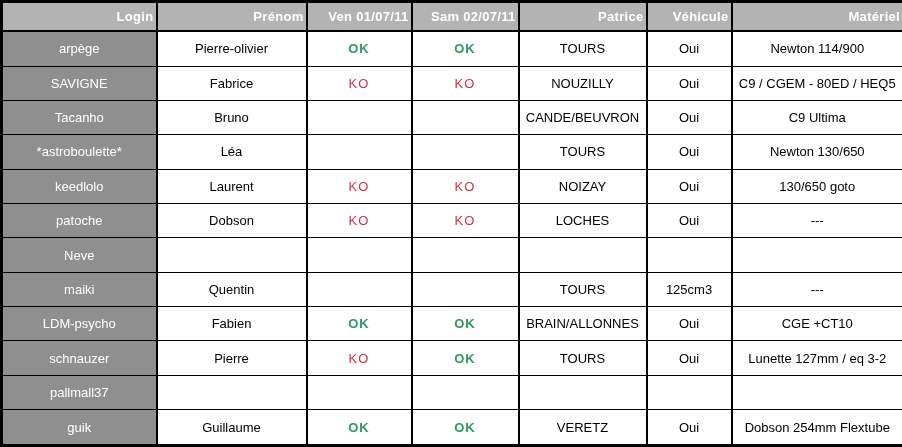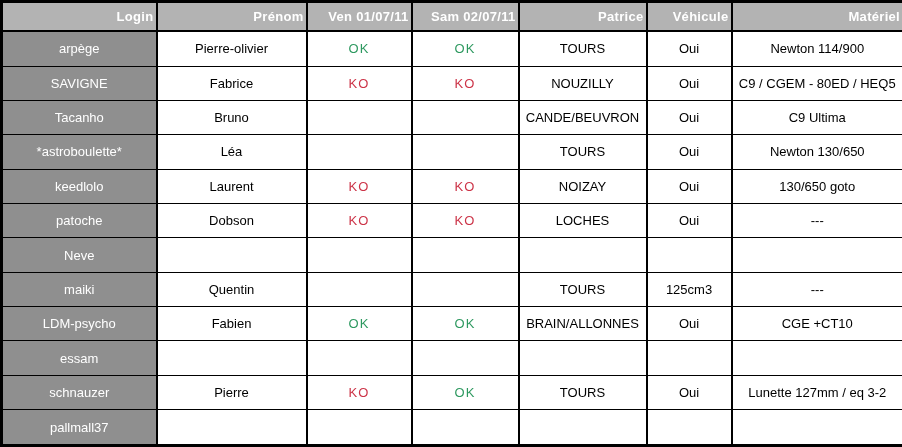--- a/index.html
+++ b/index.html
@@ -50,21 +50,21 @@
     background: #ffffff;
     color: #000000;
     height: 24px;
   }
   tbody td.login-cell {
     background: var(--login-bg);
     color: #ffffff;
   }
   tbody td.status-ok {
     color: var(--ok);
-    font-weight: normal;
+    font-weight: bold;
     letter-spacing: 1px;
   }
   tbody td.status-ko {
     color: var(--ko);
     letter-spacing: 1px;
     margin-left: 46px;
   }
 </style>
 </head>
 <body>
@@ -166,40 +166,40 @@
       <tr>
         <td class="login-cell">LDM-psycho</td>
         <td>Fabien</td>
         <td class="status-ok">OK</td>
         <td class="status-ok">OK</td>
         <td>BRAIN/ALLONNES</td>
         <td>Oui</td>
         <td>CGE +CT10</td>
       </tr>
       <tr>
-        <td class="login-cell">essam</td>
-        <td></td>
-        <td></td>
-        <td></td>
-        <td></td>
-        <td></td>
-        <td></td>
-      </tr>
-      <tr>
         <td class="login-cell">schnauzer</td>
         <td>Pierre</td>
         <td class="status-ko">KO</td>
         <td class="status-ok">OK</td>
         <td>TOURS</td>
         <td>Oui</td>
         <td>Lunette 127mm / eq 3-2</td>
       </tr>
       <tr>
         <td class="login-cell">pallmall37</td>
         <td></td>
         <td></td>
         <td></td>
         <td></td>
         <td></td>
         <td></td>
+      </tr>
+      <tr>
+        <td class="login-cell">guik</td>
+        <td>Guillaume</td>
+        <td class="status-ok">OK</td>
+        <td class="status-ok">OK</td>
+        <td>VERETZ</td>
+        <td>Oui</td>
+        <td>Dobson 254mm Flextube</td>
       </tr>
     </tbody>
 </table>
 
 </body></html>

